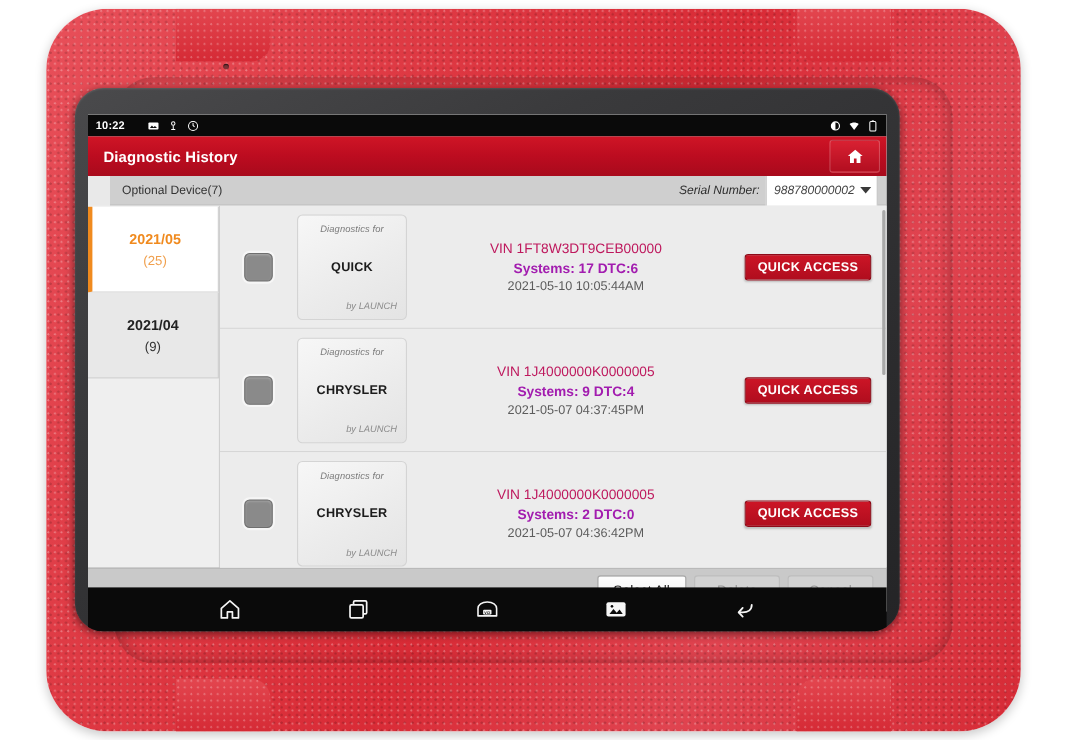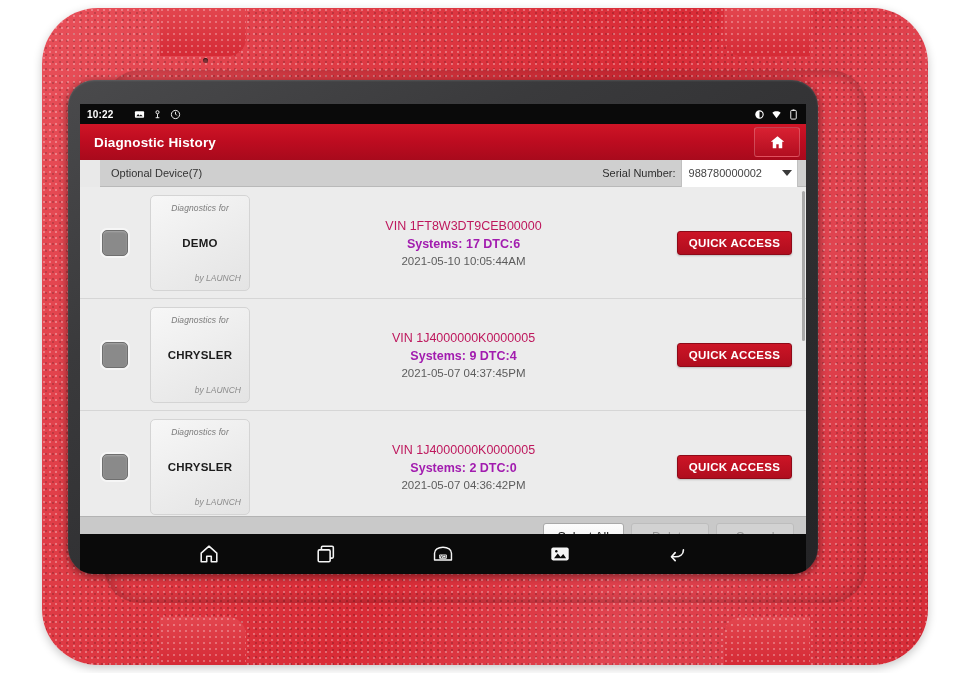--- a/index.html
+++ b/index.html
@@ -107,27 +107,27 @@
 
   
   #subbar {
     height: 27px; flex: none;
     background: #cfcfcf;
     border-bottom: 1px solid #b9b9b9;
     display: flex; align-items: center;
     padding: 0 8px 0 11px;
     font-size: 11px; color: #333; margin-left: 20px;
   }
-  #serial-wrap { margin-left: auto; display: flex; align-items: center; gap: 5px; }
+  #serial-wrap { margin-left: auto; display: flex; align-items: center; gap: 5px; font-style: italic; }
   #serial-label { font-size: 11px; color: #2e2e2e; }
   #serial-select {
     background: #fff;
     border: 1px solid #c0c0c0;
     height: 33px;
-    display: flex; align-items: center; gap: 20px;
+    display: flex; align-items: center; gap: 5px;
     padding: 0 5px 0 7px;
     font-size: 11px; color: #444;
   }
   #serial-select .chev {
     width: 0; height: 0;
     border-left: 5px solid transparent;
     border-right: 5px solid transparent;
     border-top: 6px solid #3a3a3a;
   }
 
@@ -332,28 +332,38 @@
         <span id="serial-label">Serial Number:</span>
         <span id="serial-select">
           <span>988780000002</span>
           <span class="chev"></span>
         </span>
       </span>
     </div>
 
     <div id="body">
 
+      <div id="sidebar">
+        <div class="month-item active">
+          <span class="m-name">2021/05</span>
+          <span class="m-count">(25)</span>
+        </div>
+        <div class="month-item">
+          <span class="m-name">2021/04</span>
+          <span class="m-count">(9)</span>
+        </div>
+      </div>
 
       <div id="list">
 
         <div class="rec-row">
           <div class="rec-check"></div>
           <div class="rec-card">
             <div class="card-top">Diagnostics for</div>
-            <div class="card-brand">DEMO</div>
+            <div class="card-brand">QUICK</div>
             <div class="card-bot">by LAUNCH</div>
           </div>
           <div class="rec-info">
             <div class="rec-vin">VIN 1FT8W3DT9CEB00000</div>
             <div class="rec-sys">Systems: 17 DTC:6</div>
             <div class="rec-date">2021-05-10 10:05:44AM</div>
           </div>
           <div class="rec-btn">QUICK ACCESS</div>
         </div>
 

